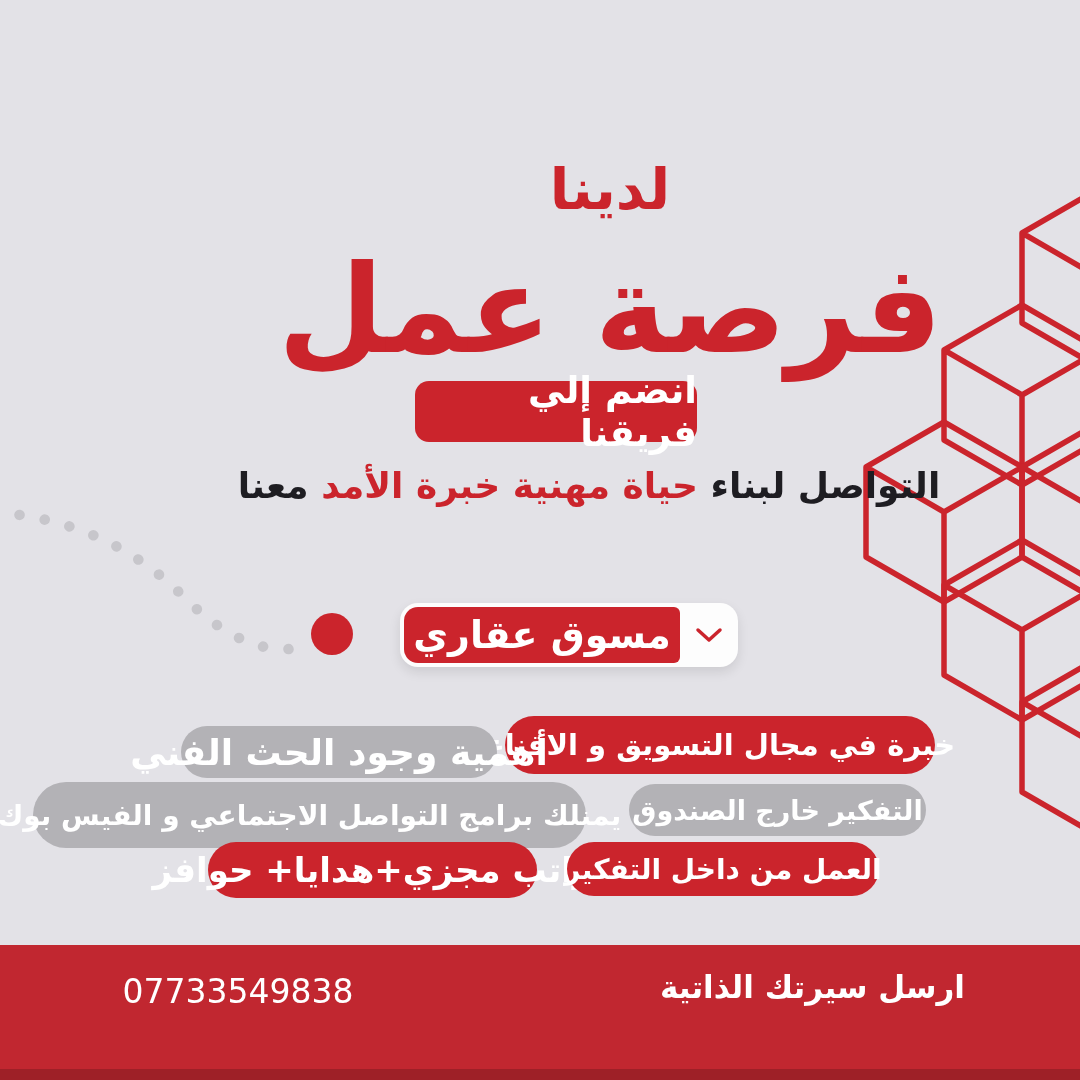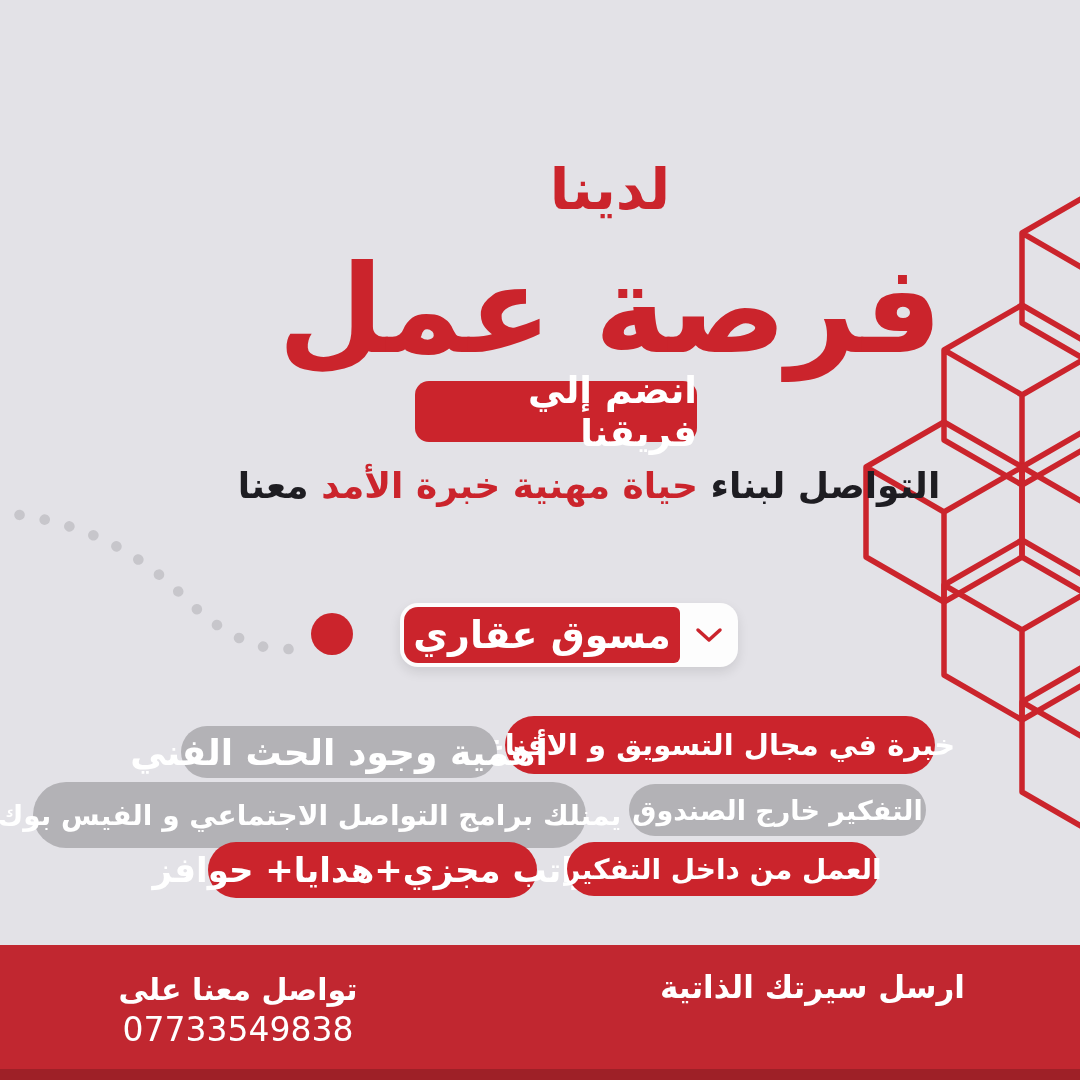--- a/index.html
+++ b/index.html
@@ -121,21 +121,20 @@
 
   <div class="pill red" dir="rtl" style="left:505px;top:716px;width:430px;height:58px;font-size:29px">خبرة في مجال التسويق و الاقناع</div>
   <div class="pill gray" dir="rtl" style="left:181px;top:726px;width:316px;height:52px;font-size:36px">أهمية وجود الحث الفني</div>
   <div class="pill gray" dir="rtl" style="left:33px;top:782px;width:553px;height:66px;font-size:28px">يمنلك برامج التواصل الاجتماعي و الفيس بوك</div>
   <div class="pill gray" dir="rtl" style="left:629px;top:784px;width:297px;height:52px;font-size:27px">التفكير خارج الصندوق</div>
   <div class="pill red" dir="rtl" style="left:208px;top:842px;width:329px;height:56px;font-size:34px">راتب مجزي+هدايا+ حوافز</div>
   <div class="pill red" dir="rtl" style="left:567px;top:842px;width:312px;height:54px;font-size:28px">العمل من داخل التفكير</div>
 
   <div class="footer">
     <div class="footer-left" dir="rtl">
-      <div class="f-title">تواصل معنا على</div>
       <div class="f-phone">07733549838</div>
     </div>
     <div class="footer-right" dir="rtl">
       <div class="f-title">ارسل سيرتك الذاتية</div>
     </div>
     <div class="footer-stripe"></div>
   </div>
 
 </div>
 

